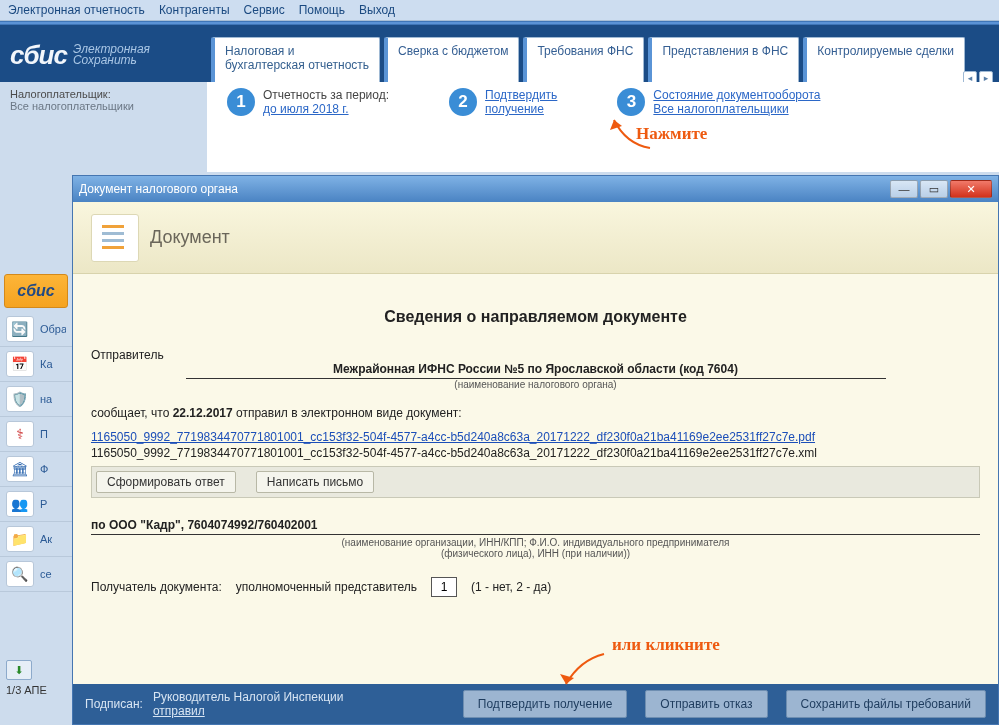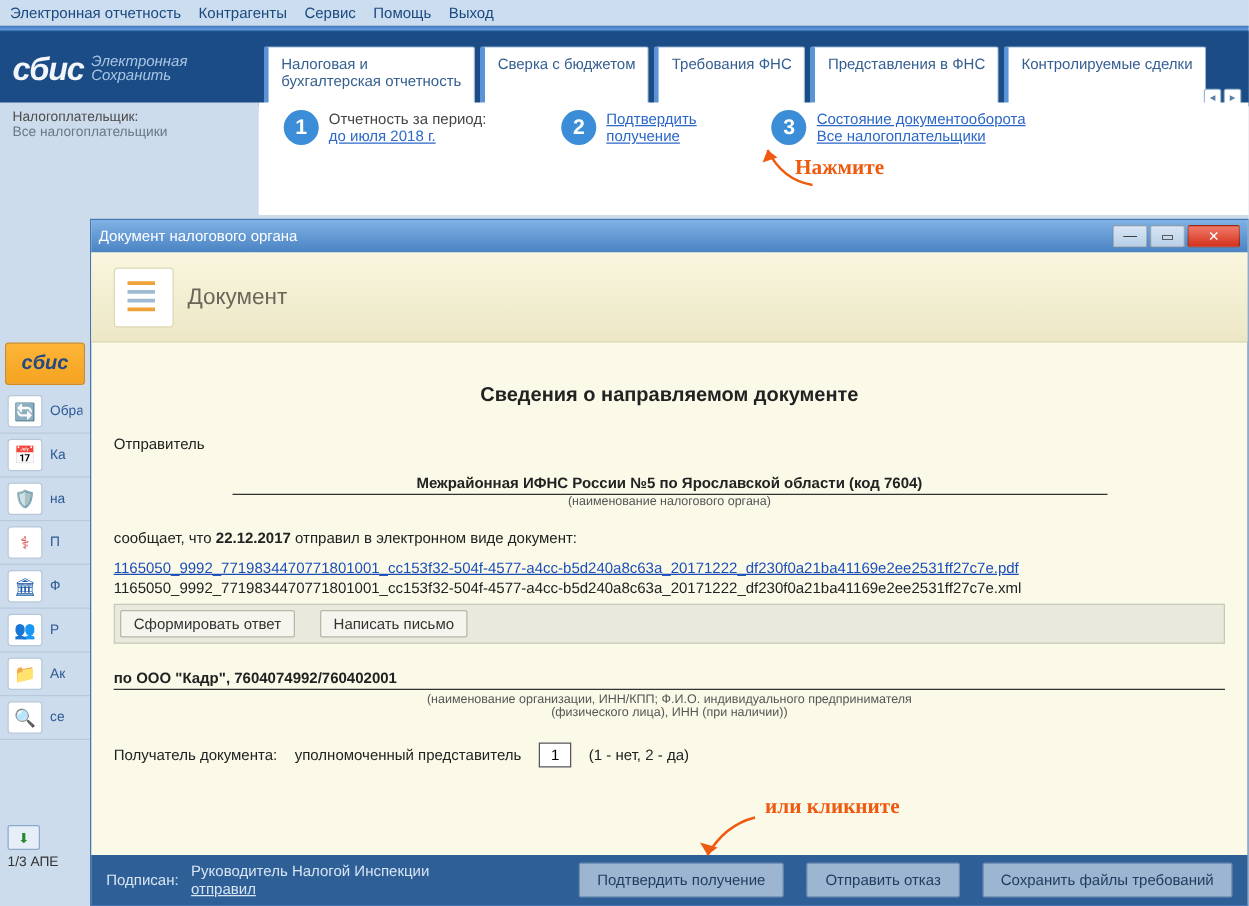--- a/index.html
+++ b/index.html
@@ -42,21 +42,21 @@
   .winbtn{width:28px;height:18px;margin-left:2px;border:1px solid rgba(0,0,0,.25);display:flex;align-items:center;justify-content:center;font-size:11px;color:#333;border-radius:2px;}
   .wmin{background:linear-gradient(#d8e6f5,#b9cfe7);}
   .wmax{background:linear-gradient(#d8e6f5,#b9cfe7);}
   .wclose{background:linear-gradient(#f17a6a,#d3321b);color:#fff;width:42px;}
   .modal-head{height:72px;background:linear-gradient(#f9f6de,#ece7c6);border-bottom:1px solid #d8d3ac;display:flex;align-items:center;padding:0 18px;gap:11px;}
   .doc-ico{width:48px;height:48px;background:#fff;border:1px solid #ddd8b5;border-radius:3px;position:relative;}
   .doc-ico:before{content:"";position:absolute;left:10px;top:10px;width:22px;height:3px;background:#f0a23a;box-shadow:0 7px 0 #9fbcd4,0 14px 0 #9fbcd4,0 21px 0 #f0a23a;}
   .modal-head h2{font-size:18px;color:#6a665a;font-weight:normal;}
   .modal-body{flex:1;overflow:auto;padding:18px 18px 8px;color:#222;}
   .modal-body h3{text-align:center;font-size:16px;font-weight:bold;margin:16px 0 22px;}
-  .sender{font-size:12px;margin-bottom:17px;}
+  .sender{font-size:12px;margin-bottom:0;}
   .auth{text-align:center;font-weight:bold;padding-bottom:2px;border-bottom:1px solid #333;width:700px;margin:0 auto;font-size:12px;}
   .cap{text-align:center;font-size:10px;color:#555;margin-bottom:16px;}
   .msg{margin:10px 0;}
   .msg b{font-weight:bold;}
   .req{margin:8px 0 4px;}
   .lnk{color:#1b4eb8;text-decoration:underline;word-break:break-all;display:block;margin-bottom:2px;}
   .xml{word-break:break-all;margin-bottom:6px;}
   .btnbar{background:#e9e9de;border:1px solid #c9c9b7;padding:4px;display:flex;gap:20px;}
   .sbtn{background:#f5f5ed;border:1px solid #b8b8a6;border-radius:2px;padding:3px 10px;color:#333;cursor:pointer;}
   .org{border-bottom:1px solid #333;font-weight:bold;padding:2px 0;margin-top:18px;display:inline-block;width:100%;}

